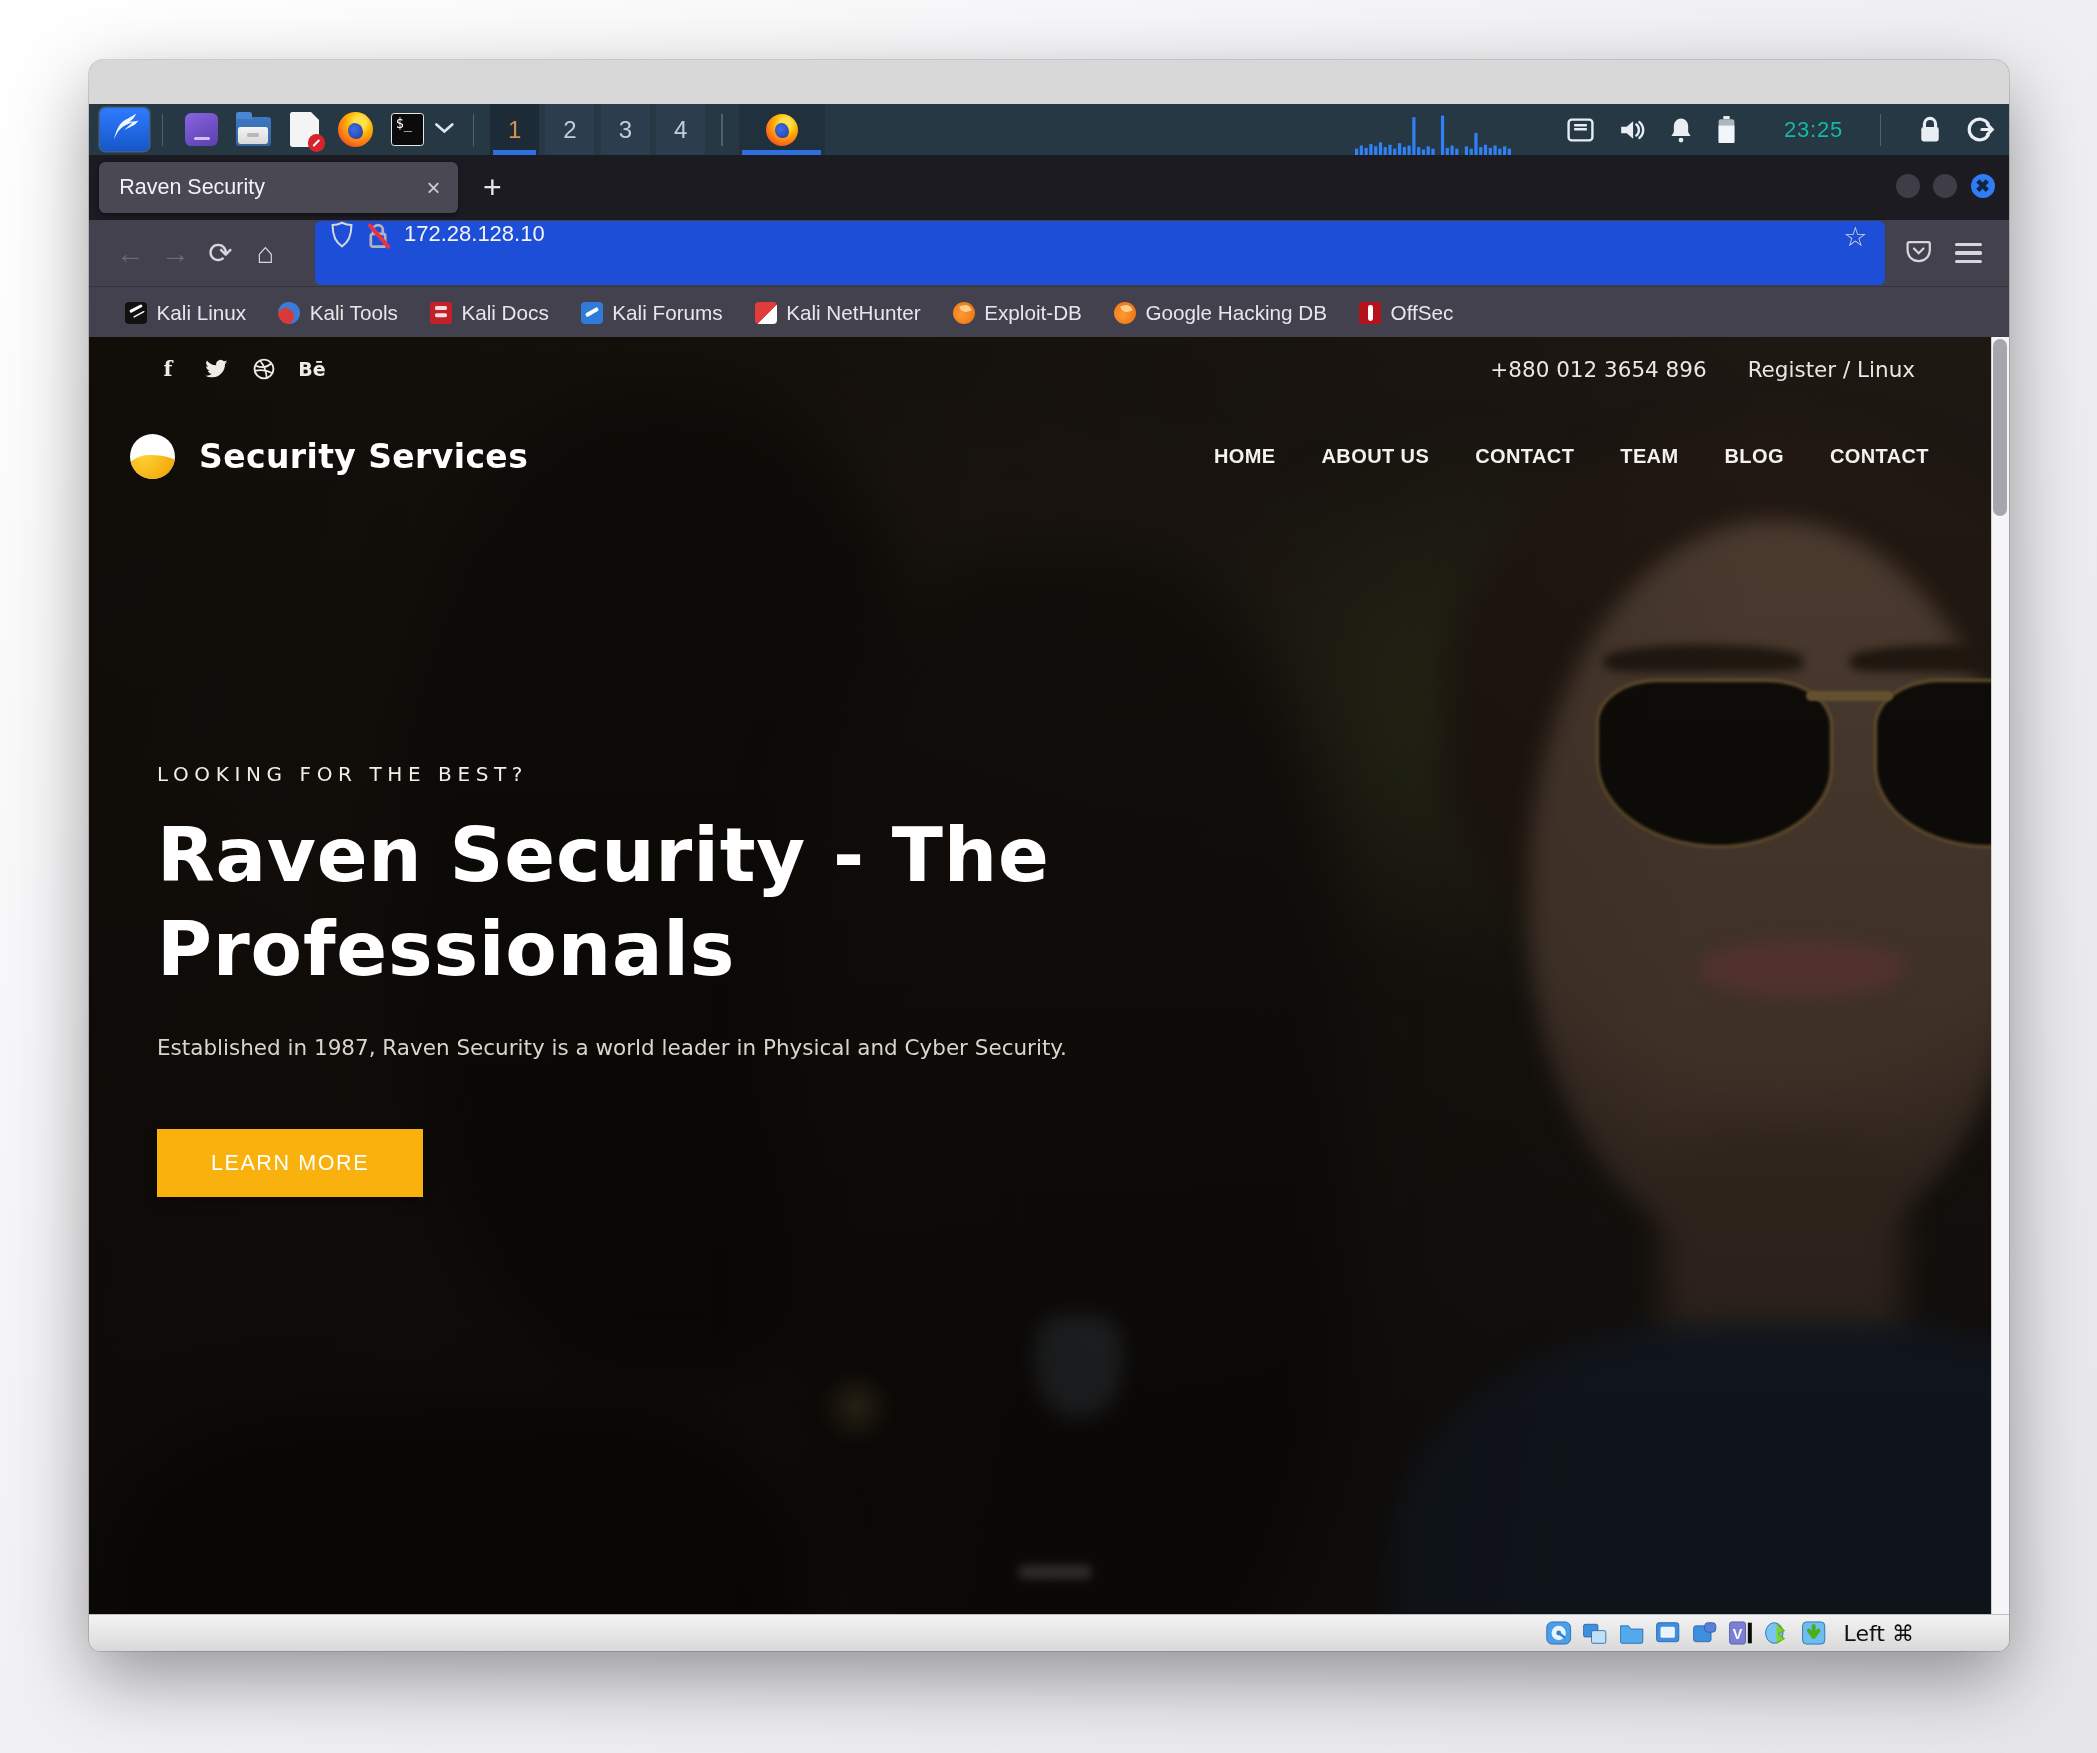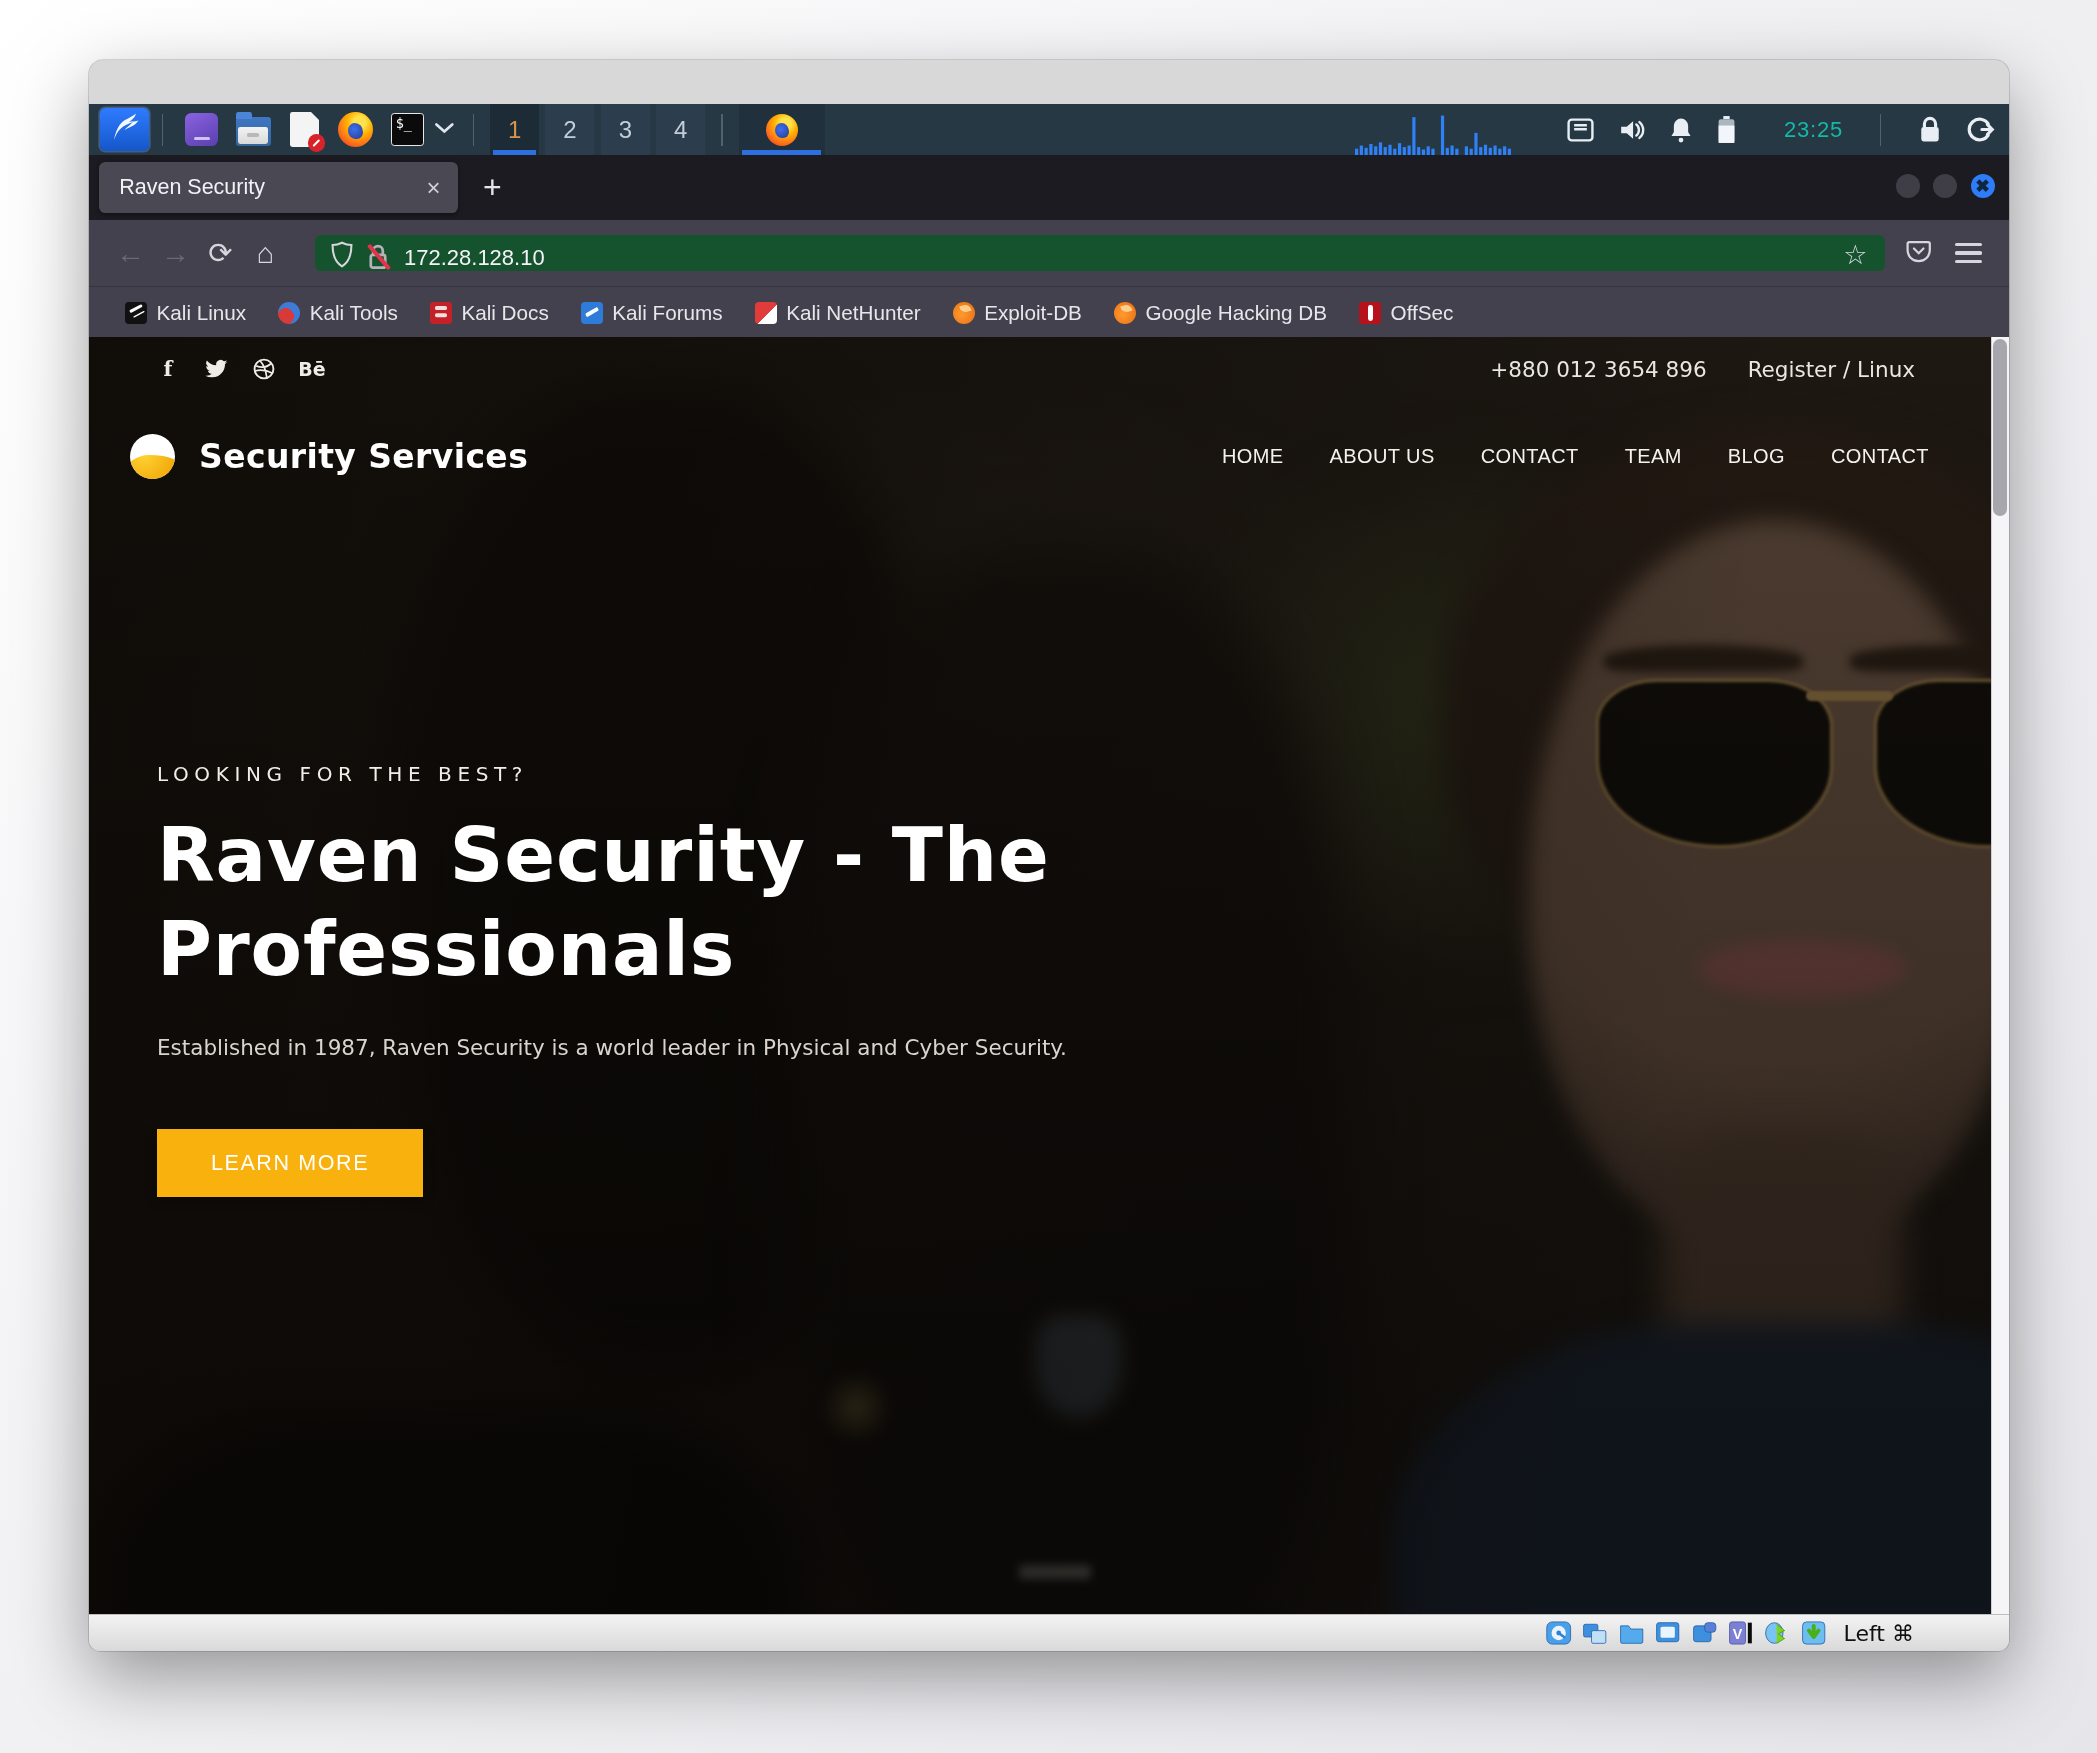--- a/index.html
+++ b/index.html
@@ -69,21 +69,21 @@
   .tab-title{flex:1;margin-left:20.7px;font-size:21.5px;color:#f2f1f6;white-space:nowrap;overflow:hidden;}
   .tab-close{width:32px;height:32px;margin-right:8px;border-radius:4.8px;color:#cfced6;font-size:24px;display:flex;align-items:center;justify-content:center;}
   .newtab{width:41px;height:41px;margin-left:14.3px;color:#e6e5ea;font-size:32px;font-weight:300;display:flex;align-items:center;justify-content:center;border-radius:6.4px;}
   .winbtns{position:absolute;right:14.3px;top:19px;display:flex;gap:13.5px;align-items:center;}
   .wbtn{width:24px;height:24px;border-radius:50%;background:#3f3e46;}
   .wbtn.close{background:#2e7cf6;color:#10263f;font-size:17.5px;font-weight:bold;display:flex;align-items:center;justify-content:center;}
   .nav-bar{position:absolute;left:0;top:160px;right:0;height:66px;background:#42414d;display:flex;align-items:center;}
   .nav-ic{width:45px;height:45px;display:flex;align-items:center;justify-content:center;font-size:29px;color:#d7d6dd;border-radius:6.4px;}
   .nav-ic.dim{color:#6b6a73;}
   .nav-ic.back{margin-left:19px;}
-  .urlbar{flex:1;height:36px;margin:0 20.7px 0 27px;background:#14532d;border-radius:6.4px;display:flex;align-items:flex-end;}
+  .urlbar{flex:1;height:64px;margin:0 20.7px 0 27px;background:#1d4ed8;border-radius:6.4px;display:flex;align-items:flex-start;}
   .urlbar .shield{margin-left:16px;}
   .lockwrap{position:relative;margin-left:12.7px;width:24px;height:29px;}
   .lockwrap .strike{position:absolute;left:-2.4px;top:12.7px;width:32px;height:4px;background:#e2334b;transform:rotate(49deg);border-radius:1.6px;}
   .url-text{margin-left:14.3px;font-size:22px;color:#f4f3f8;flex:1;}
   .url-star{font-size:27px;color:#d7d6dd;margin-right:17.5px;}
   .pocket{margin-right:24px;}
   .burger{width:27px;height:20.7px;margin-right:27px;display:flex;flex-direction:column;justify-content:space-between;}
   .burger i{display:block;height:3.2px;background:#d7d6dd;border-radius:1.6px;}
   .bm-bar{position:absolute;left:0;top:226px;right:0;height:52px;background:#42414d;border-top:0.8px solid #35343d;display:flex;align-items:center;padding-left:36px;box-sizing:border-box;}
   .bm{display:flex;align-items:center;gap:9.5px;margin-right:32px;}
@@ -107,21 +107,21 @@
   .site-topbar{position:absolute;left:0;top:0;right:0;height:64px;display:flex;align-items:center;}
   .socials{display:flex;align-items:center;gap:24px;margin-left:67px;}
   .soc{width:24px;height:24px;display:flex;align-items:center;justify-content:center;color:#efece8;font-size:20.7px;font-weight:bold;}
   .topbar-right{position:absolute;right:94px;top:0;height:64px;display:flex;align-items:center;gap:41px;}
   .phone,.auth{font-size:21.5px;color:#eae7e2;}
   .site-header{position:absolute;left:0;top:64px;right:0;height:110px;display:flex;align-items:center;}
   .logo{width:45px;height:45px;border-radius:50%;margin-left:41px;background:radial-gradient(circle at 50% 30%,#ffffff 0 45%,#fdfdfd 55%),#fff;position:relative;overflow:hidden;flex:none;}
   .logo:after{content:"";position:absolute;left:-4.8px;right:-4.8px;bottom:-3.2px;height:27px;background:radial-gradient(circle at 35% 0%,#ffd234,#f2a90a 70%);border-radius:45% 55% 0 0/70% 40% 0 0;}
   .brand{margin-left:24px;font-size:33px;font-weight:bold;letter-spacing:0.4px;color:#fff;}
   .site-nav{position:absolute;right:80px;top:64px;height:110px;display:flex;align-items:center;gap:46px;}
-  .nav-link{font-size:20px;letter-spacing:0.4px;color:#f4f2ef;font-family:"Liberation Sans",sans-serif;font-weight:400;}
+  .nav-link{font-size:20px;letter-spacing:0.4px;color:#f4f2ef;font-family:"Liberation Sans",sans-serif;font-weight:700;}
   .hero{position:absolute;left:68px;top:0;width:1113px;}
   .eyebrow{position:absolute;left:0;top:425px;font-size:20px;letter-spacing:5.6px;color:#f1eee9;font-weight:500;}
   .hero-title{position:absolute;left:0;top:471px;width:1002px;font-size:75px;line-height:94px;font-weight:bold;color:#fff;letter-spacing:0.8px;}
   .hero-desc{position:absolute;left:0;top:698px;width:1034px;font-size:21.5px;color:#d9d5ce;}
   .cta{position:absolute;left:0;top:792px;width:266px;height:68px;background:#f9b10e;color:#fff;
        display:flex;align-items:center;justify-content:center;font-size:21.5px;letter-spacing:1.6px;font-weight:500;
        font-family:"Liberation Sans",sans-serif;box-shadow:0 3.2px 11px rgba(0,0,0,.35);}
   .pg-scrollbar{position:absolute;right:0;top:0;bottom:0;width:17.5px;background:#f5f5f7;border-left:0.8px solid #d0d0d4;}
   .pg-thumb{position:absolute;left:1.6px;right:1.6px;top:1.6px;height:177px;border-radius:7.2px;background:#a7a6ac;}
   

